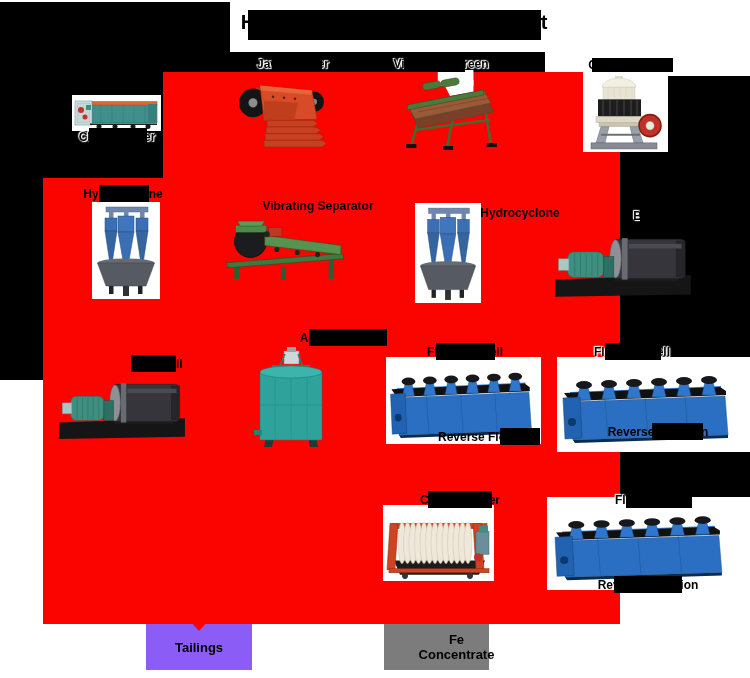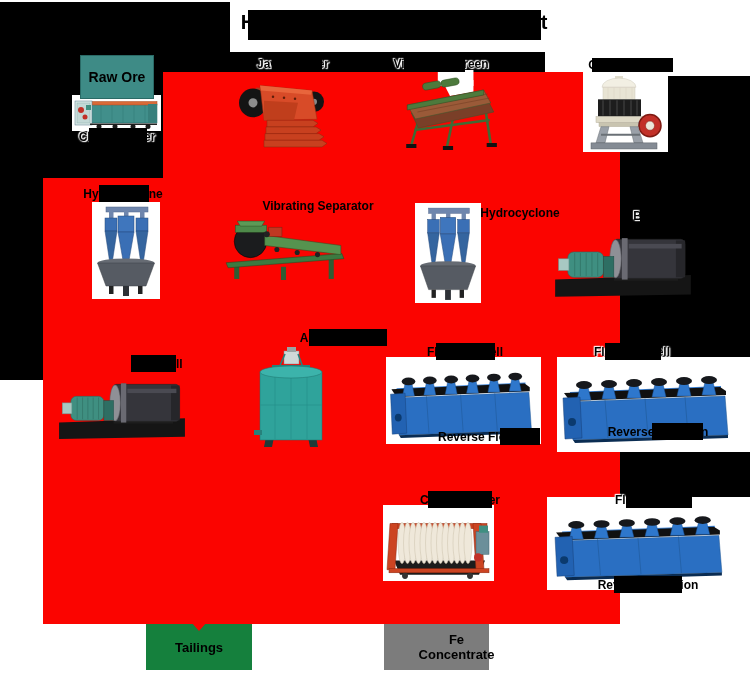--- a/index.html
+++ b/index.html
@@ -13,21 +13,21 @@
        white-space:nowrap;z-index:50;line-height:14px;}
   .halo{text-shadow:0 0 2px #fff,0 0 2px #fff,1px 1px 1px #fff,-1px -1px 1px #fff;}
   .machine{position:absolute;z-index:40;}
   #title{position:absolute;left:228px;top:11px;width:332px;text-align:center;
          font-size:20px;font-weight:bold;color:#000;z-index:50;white-space:nowrap;}
   #raw-ore{position:absolute;left:80px;top:55px;width:72px;height:42px;background:#3e8b86;
            border:1px solid #2a6a66;z-index:45;display:flex;align-items:center;justify-content:center;
            font-size:14px;font-weight:bold;color:#000;}
   .endbox{position:absolute;width:106px;height:46px;z-index:45;display:flex;align-items:center;
           justify-content:center;text-align:center;font-size:13px;font-weight:bold;color:#000;line-height:15px;}
-  #tailings-box{left:146px;top:624px;background:#15803d;align-items:center;}
+  #tailings-box{left:146px;top:624px;background:#8b5cf6;align-items:center;}
   #fe-box{left:384px;top:624px;width:105px;background:#7c7c7c;}
   #arrow-tailings{position:absolute;left:191px;top:622px;width:0;height:0;z-index:55;
           border-left:8px solid transparent;border-right:8px solid transparent;border-top:9px solid #fb0400;}
 </style>
 </head>
 <body>
 
 <div id="canvas">
 
   <div class="blk" style="left:0;top:2px;width:230px;height:70px;"></div>
@@ -45,23 +45,20 @@
   <div class="matte" style="left:92px;top:202px;width:68px;height:97px;z-index:30;"></div>
   <div class="matte" style="left:415px;top:203px;width:66px;height:100px;z-index:30;"></div>
   <div class="matte" style="left:386px;top:357px;width:155px;height:87px;z-index:30;"></div>
   <div class="matte" style="left:557px;top:357px;width:193px;height:95px;z-index:30;"></div>
   <div class="matte" style="left:383px;top:505px;width:111px;height:76px;z-index:30;"></div>
   <div class="matte" style="left:547px;top:497px;width:203px;height:93px;z-index:30;"></div>
 
   <div id="title">Hematite Processing Flow Chart</div>
   <div class="bar" style="left:248px;top:10px;width:293px;height:30px;"></div>
 
-  <div id="raw-ore">
-      <span>Raw Ore</span>
-    </div>
   <div class="endbox" id="tailings-box">
       <span>Tailings</span>
     </div>
   <div class="endbox" id="fe-box">
       <span style="width:80px;white-space:normal;margin-left:40px;">Fe Concentrate</span>
     </div>
   <div id="arrow-tailings"></div>
 
   <svg width="0" height="0" style="position:absolute" aria-hidden="true">
     <defs>

